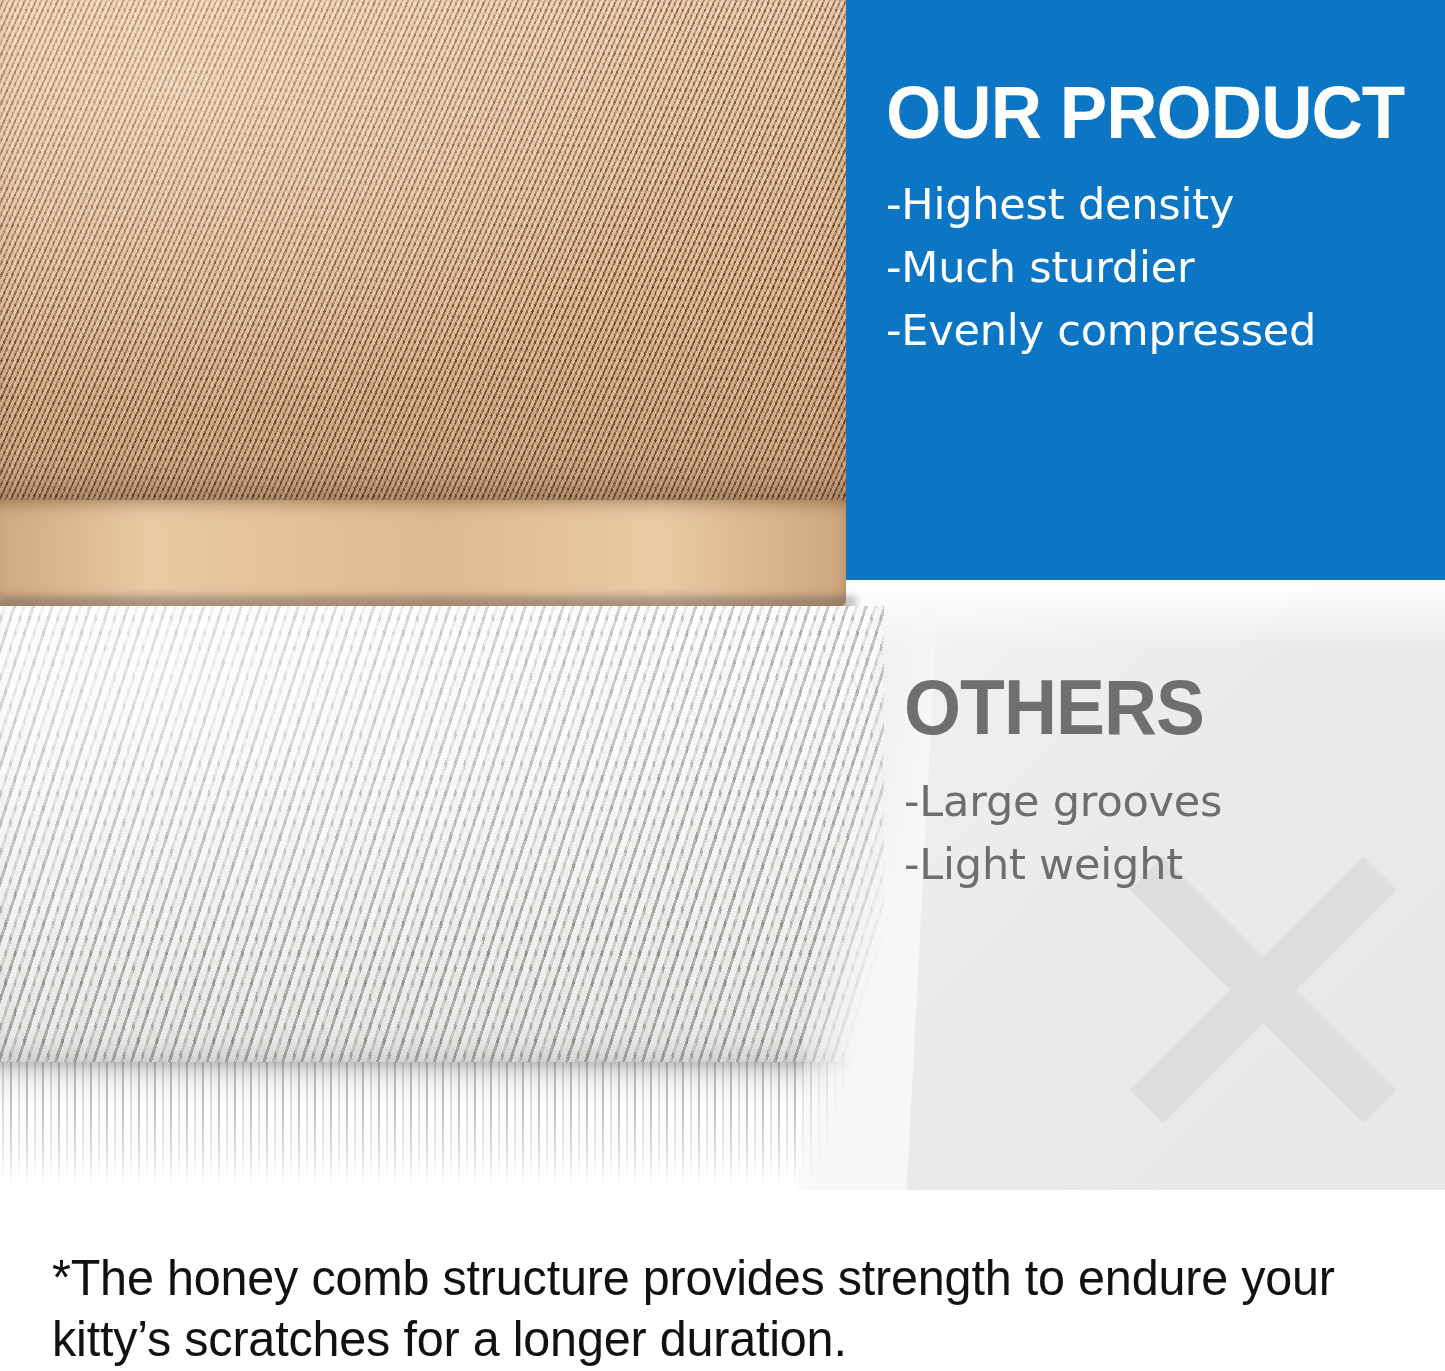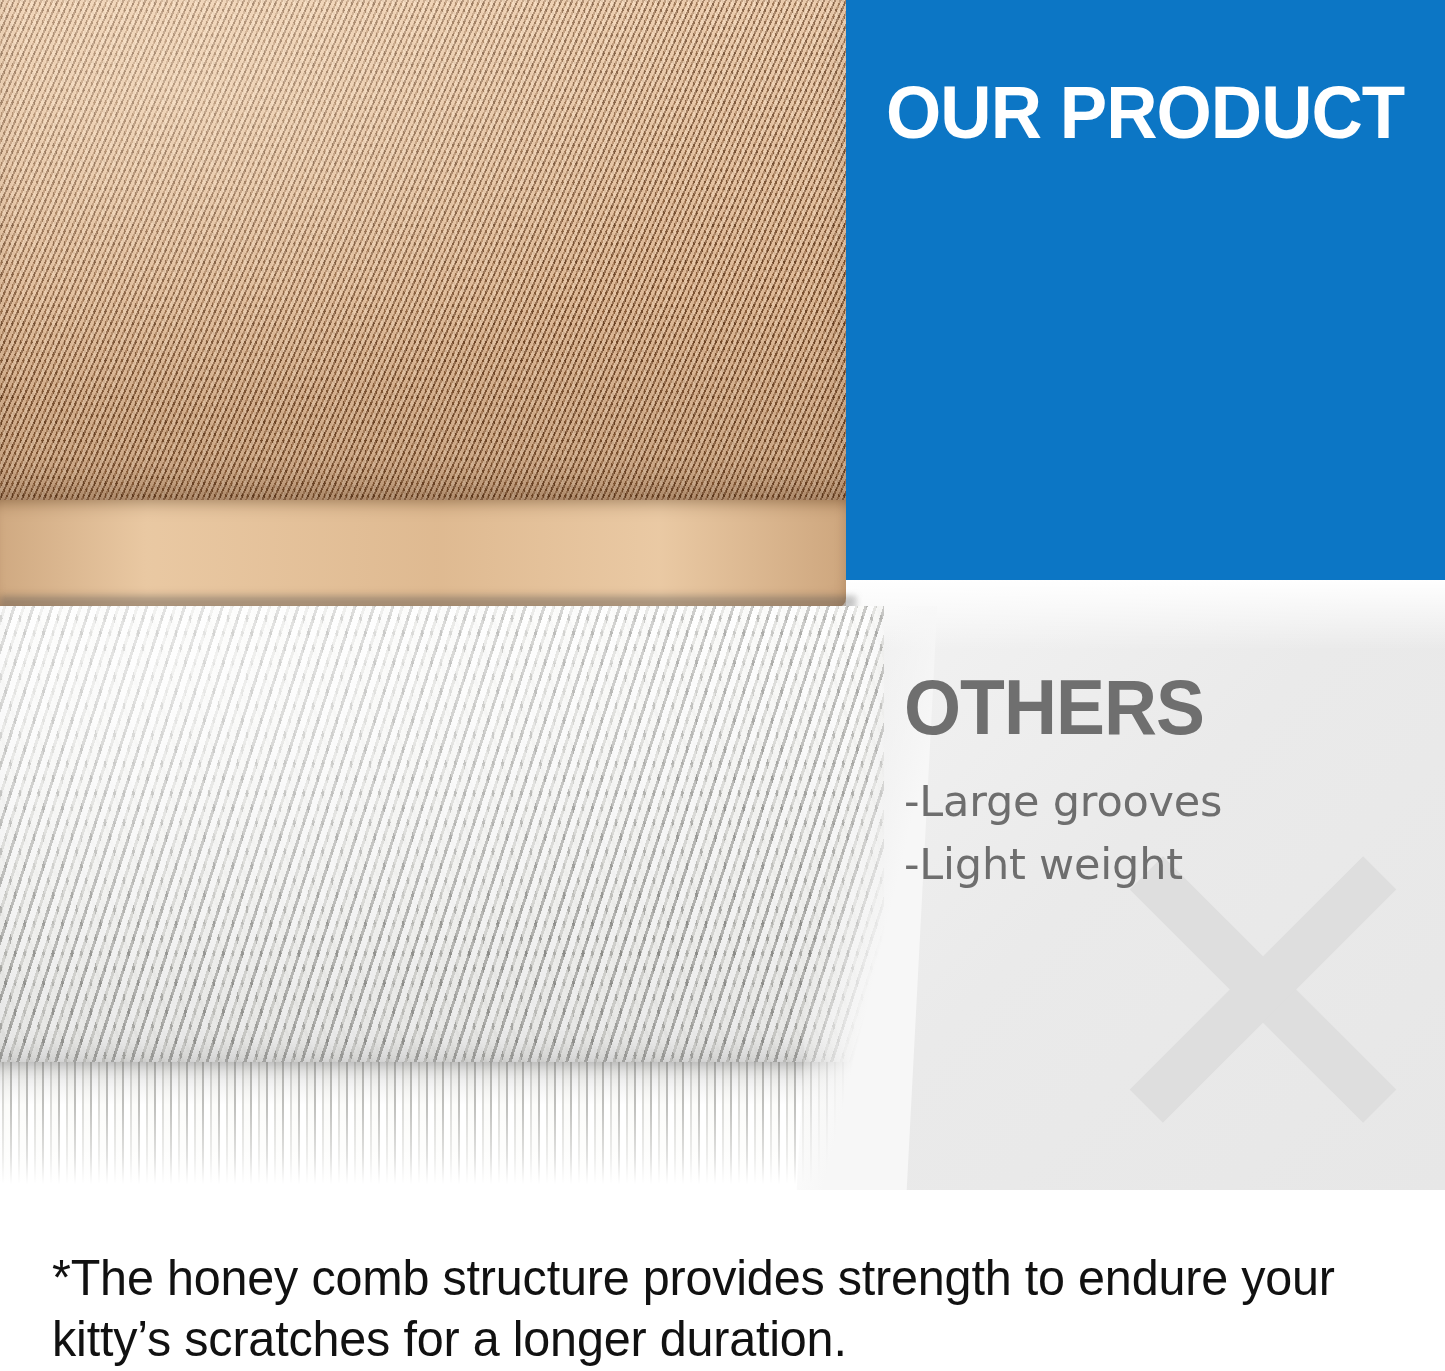--- a/index.html
+++ b/index.html
@@ -294,20 +294,25 @@
   <div class="board-white">
     <div class="white-top"></div>
     <div class="white-edge"></div>
   </div>
   <div class="white-mask"></div>
 
   <div class="white-bottom"></div>
 
   <div class="our-product">
     <h1 class="h-our">OUR PRODUCT</h1>
+    <ul class="bullets-our">
+      <li>-Highest density</li>
+      <li>-Much sturdier</li>
+      <li>-Evenly compressed</li>
+    </ul>
   </div>
 
   <div class="others">
     <h1 class="h-others">OTHERS</h1>
     <ul class="bullets-others">
       <li>-Large grooves</li>
       <li>-Light weight</li>
     </ul>
   </div>
 

